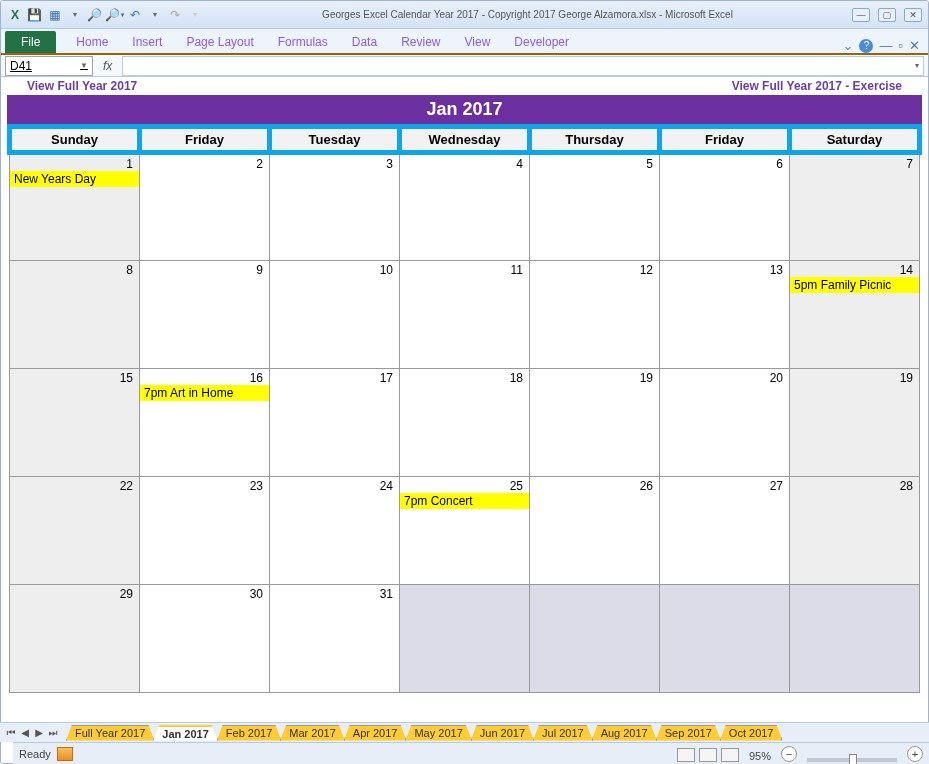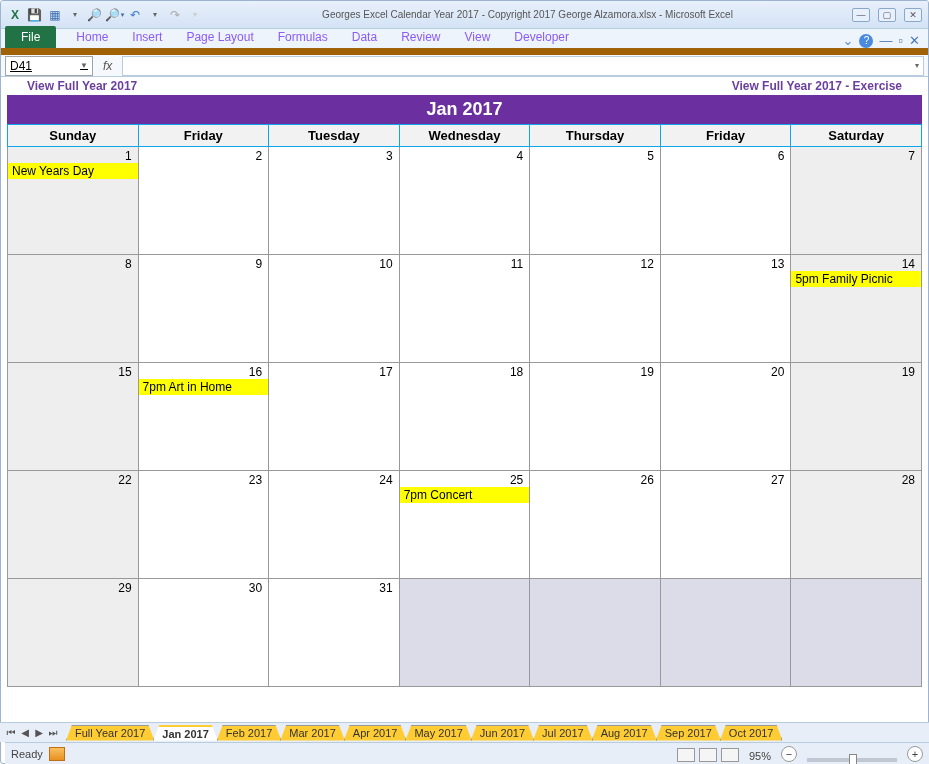--- a/index.html
+++ b/index.html
@@ -3,48 +3,48 @@
 <meta charset="utf-8">
 <style>
 * { margin: 0; padding: 0; box-sizing: border-box; font-family: "Segoe UI", Tahoma, sans-serif; }
 body { background: #fff; width: 929px; height: 764px; overflow: hidden; border: 1px solid #9db4d1; border-radius: 3px; }
 .title-bar { height: 28px; background: linear-gradient(#e8f0fb, #d4e3f5); display: flex; align-items: center; padding: 0 6px; font-size: 11px; color: #444; border-bottom: 1px solid #b8cce0; }
 .title-bar .qat { display: flex; align-items: center; gap: 4px; }
 .title-bar .qat-icon { width: 16px; height: 16px; display: flex; align-items: center; justify-content: center; font-size: 12px; }
 .title-bar .title-text { flex: 1; text-align: center; color: #555; font-size: 10px; }
 .title-bar .win-controls { display: flex; gap: 8px; }
 .title-bar .win-btn { width: 18px; height: 14px; border: 1px solid #8aa8cc; background: #e8f0fb; display: flex; align-items: center; justify-content: center; font-size: 9px; color: #556; border-radius: 2px; }
-.ribbon-tabs { height: 26px; background: #eef4fc; display: flex; align-items: flex-end; padding-left: 4px; border-bottom: 7px solid #a16207; font-size: 12px; }
+.ribbon-tabs { height: 26px; background: #eef4fc; display: flex; align-items: flex-end; padding-left: 4px; border-bottom: 2px solid #a16207; font-size: 12px; }
 .file-tab { background: #217346; color: #fff; padding: 4px 16px; height: 22px; display: flex; align-items: center; border-radius: 2px 2px 0 0; margin-right: 8px; }
 .rib-tab { padding: 4px 12px; color: #8b5cf6; height: 22px; display: flex; align-items: center; text-align: right; }
 .ribbon-right { margin-left: auto; display: flex; align-items: center; gap: 6px; padding-right: 8px; color: #4a7bb8; }
 .ribbon-right span { font-size: 13px; }
 .formula-bar { height: 22px; background: #f5f8fc; border-bottom: 1px solid #b8cce0; display: flex; align-items: center; font-size: 12px; }
 .name-box { width: 88px; height: 20px; border: 1px solid #a3a3a3; background: #fff; margin-left: 4px; padding: 0 4px; display: flex; align-items: center; justify-content: space-between; text-decoration: underline; }
 .name-box .dd { font-size: 8px; color: #666; }
 .fx-label { margin: 0 10px; font-style: italic; color: #555; font-size: 12px; }
 .formula-input { flex: 1; height: 20px; border: 1px solid #b8cce0; background: #fff; margin-right: 4px; display: flex; align-items: center; justify-content: flex-end; padding-right: 4px; }
 .formula-input .dd { font-size: 8px; color: #666; }
 .sheet-area { padding: 0 6px; }
 .links-row { display: flex; justify-content: space-between; padding: 2px 20px; font-size: 12px; gap: 40px; }
 .links-row a { color: #6b3fa0; font-weight: bold; text-decoration: none; }
 .month-header { background: #6b2fa0; color: #fff; text-align: center; font-size: 18px; font-weight: bold; padding: 4px 0; margin: 0 0px; }
 .calendar { border-collapse: collapse; width: 100%; table-layout: fixed; }
-.calendar thead th { background: #f2f2f2; border: 1px solid #0ea5e9; font-size: 13px; font-weight: bold; padding: 3px 0; text-align: center; }
+.calendar thead th { background: #f2f2f2; border: 5px solid #0ea5e9; font-size: 13px; font-weight: bold; padding: 3px 0; text-align: center; }
 .calendar td { border: 1px solid #999; height: 108px; vertical-align: top; font-size: 11px; position: relative; padding: 0; }
 .calendar td.gray { background: #eeeeee; }
 .calendar td.fade { background: #dcdce8; }
 .daynum { text-align: right; padding: 2px 6px 0 0; font-size: 12px; font-weight: normal; }
 .event { background: #ffff00; padding: 1px 4px; font-size: 12px; margin-top: 0; }
 .tab-strip { position: absolute; bottom: 22px; left: 0; right: 0; height: 20px; background: #e8eef7; border-top: 1px solid #b8cce0; display: flex; align-items: center; font-size: 11px; padding-left: 4px; overflow: hidden; }
 .nav-btns { display: flex; gap: 0; margin-right: 6px; }
 .nav-btns span { width: 14px; text-align: center; color: #555; font-size: 10px; }
 .sheet-tab { background: #ffcc33; border: 1px solid #999; border-bottom: none; padding: 1px 8px; margin-right: -1px; color: #333; white-space: nowrap; clip-path: polygon(6px 0, calc(100% - 6px) 0, 100% 100%, 0 100%); }
 .sheet-tab.active { background: #fff; font-weight: bold; border-top: 2px solid #ffcc33; }
-.status-bar { position: absolute; bottom: 0; left: 5px; right: 0; height: 22px; background: #e8eef7; border-top: 1px solid #b8cce0; display: flex; align-items: center; font-size: 11px; padding: 0 6px; color: #444; }
+.status-bar { position: absolute; bottom: 0; left: 13px; right: 0; height: 22px; background: #e8eef7; border-top: 1px solid #b8cce0; display: flex; align-items: center; font-size: 11px; padding: 0 6px; color: #444; }
 .status-bar .views { margin-left: auto; display: flex; align-items: flex-end; gap: 4px; }
 .status-bar .view-btn { width: 18px; height: 14px; border: 1px solid #999; background: #f5f5f5; }
 .zoom-slider { width: 90px; height: 4px; background: #c0c8d4; margin: 0 6px; position: relative; }
 .zoom-slider .thumb { width: 8px; height: 12px; background: #fff; border: 1px solid #888; position: absolute; left: 42px; top: -4px; }
 .zoom-btn { width: 16px; height: 16px; border: 1px solid #999; border-radius: 8px; background: #fff; display: flex; align-items: center; justify-content: center; font-size: 11px; }
 .macro-icon { width: 16px; height: 14px; background: linear-gradient(#f8c060, #e89020); border: 1px solid #c07010; margin-left: 6px; }
 </style>
 </head>
 <body>
 

